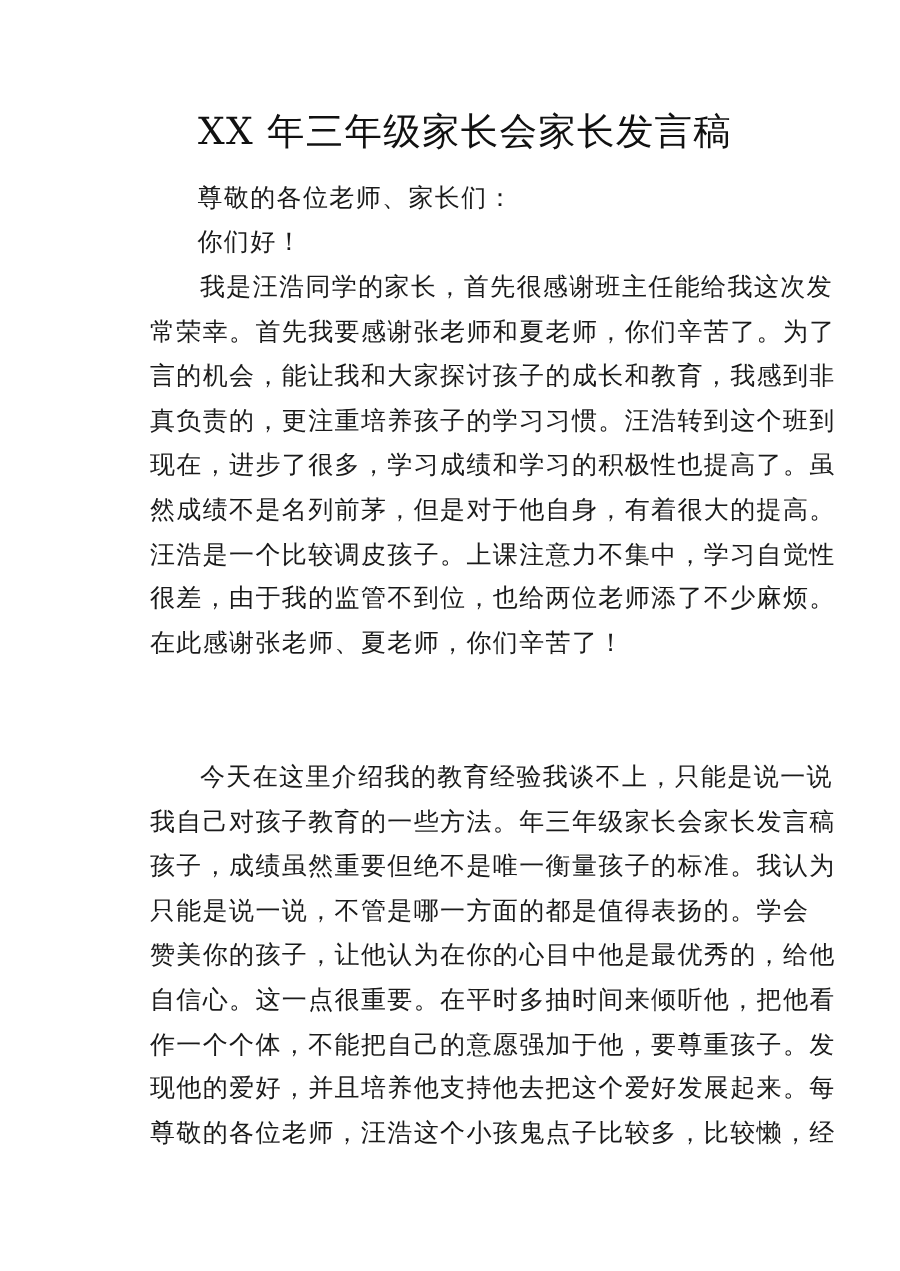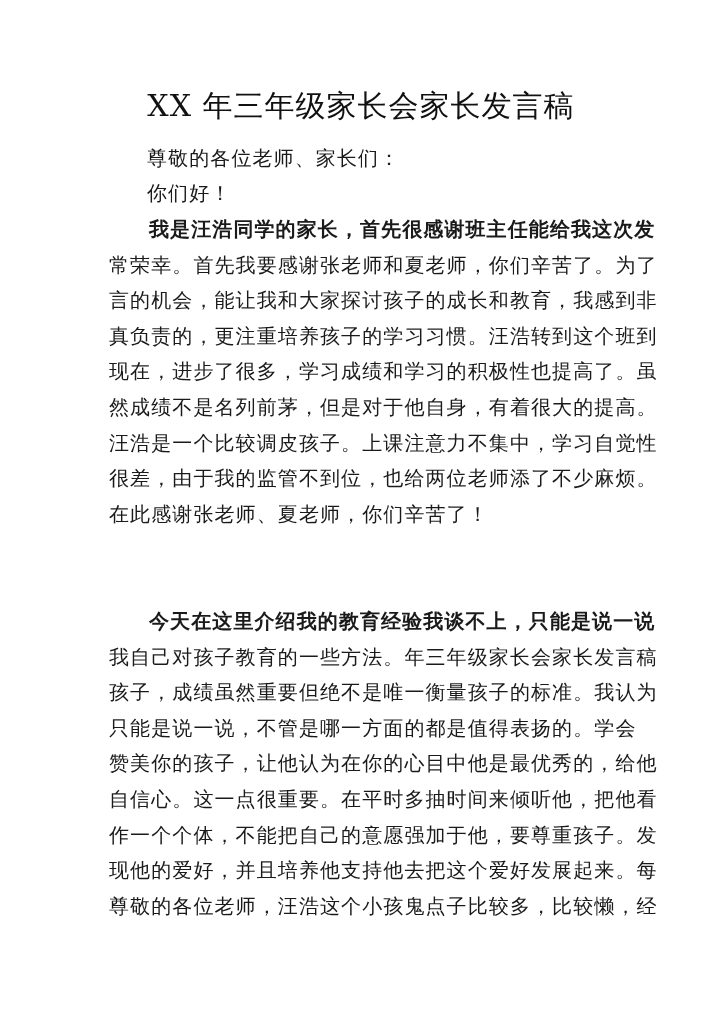--- a/index.html
+++ b/index.html
@@ -10,21 +10,21 @@
   body {
     width: 720px;
     height: 1017px;
     position: relative;
     overflow: hidden;
     font-family: "DejaVu Sans", "Liberation Sans", sans-serif;
     color: #111111;
   }
   .page {
     position: absolute;
-    left: 1px; top: 0;
+    left: 12px; top: 0;
     width: 620px;
     height: 1017px;
     background: #ffffff;
   }
   .title {
     position: absolute;
     left: 0;
     top: 86px;
     width: 720px;
     text-align: center;
@@ -52,21 +52,21 @@
   .greeting {
     top: 141px;
     left: 146px;
   }
   .greeting .line {
     height: 35px;
     line-height: 35px;
   }
   .para1 { top: 212px; }
   .para2 { top: 604px; }
-  .indent { padding-left: 40px; font-weight: bold; }
+  .indent { padding-left: 40px; }
 </style>
 </head>
 <body>
 
 <div class="page">
 
   <div class="title">XX 年三年级家长会家长发言稿</div>
 
   <div class="text-block greeting">
     <span class="line">尊敬的各位老师、家长们：</span>

